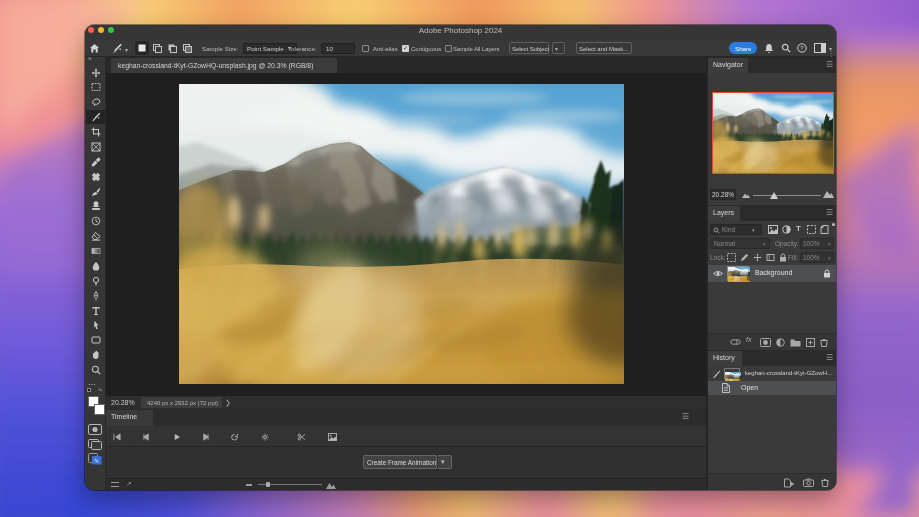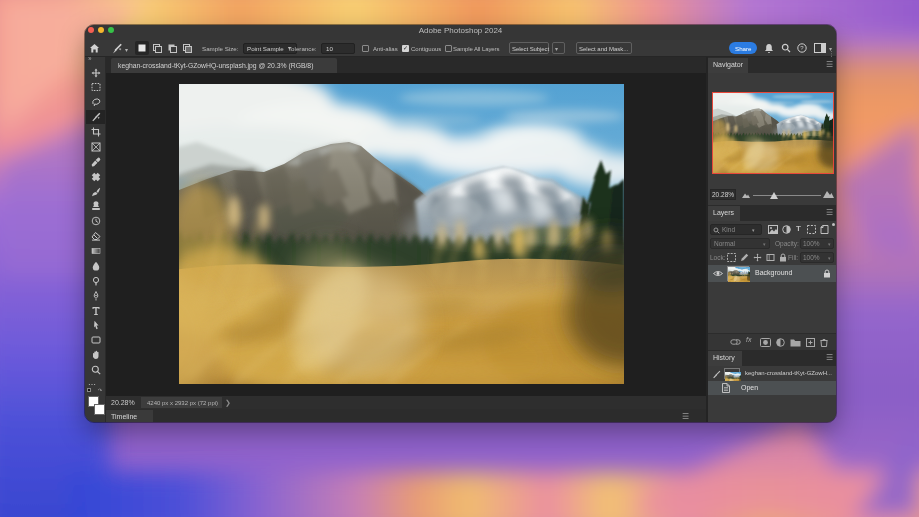--- a/index.html
+++ b/index.html
@@ -1,17 +1,17 @@
 <!DOCTYPE html>
 <html><head><meta charset="utf-8">
 <style>
   html,body{margin:0;padding:0;width:919px;height:517px;overflow:hidden;font-family:"Liberation Sans",sans-serif;}
   *{box-sizing:border-box;}
   #wall{position:absolute;left:0;top:0;width:919px;height:517px;}
-  #win{position:absolute;left:85px;top:25px;width:751px;height:397px;background:#343434;border-radius:9px;overflow:hidden;outline:1px solid rgba(0,0,0,.4);box-shadow:0 10px 26px rgba(0,0,0,.35);}
+  #win{position:absolute;left:85px;top:25px;width:751px;height:465px;background:#343434;border-radius:9px;overflow:hidden;outline:1px solid rgba(0,0,0,.4);box-shadow:0 10px 26px rgba(0,0,0,.35);}
   .abs{position:absolute;}
   .txt{color:#c9c9c9;font-size:8px;white-space:nowrap;}
   .dim{color:#8a8a8a;}
 </style></head>
 <body>
 <svg id="wall" viewBox="0 0 919 517" preserveAspectRatio="none">
  <defs>
   <filter id="wb" x="-30%" y="-30%" width="160%" height="160%">
         <feGaussianBlur stdDeviation="11"></feGaussianBlur>
       </filter>

